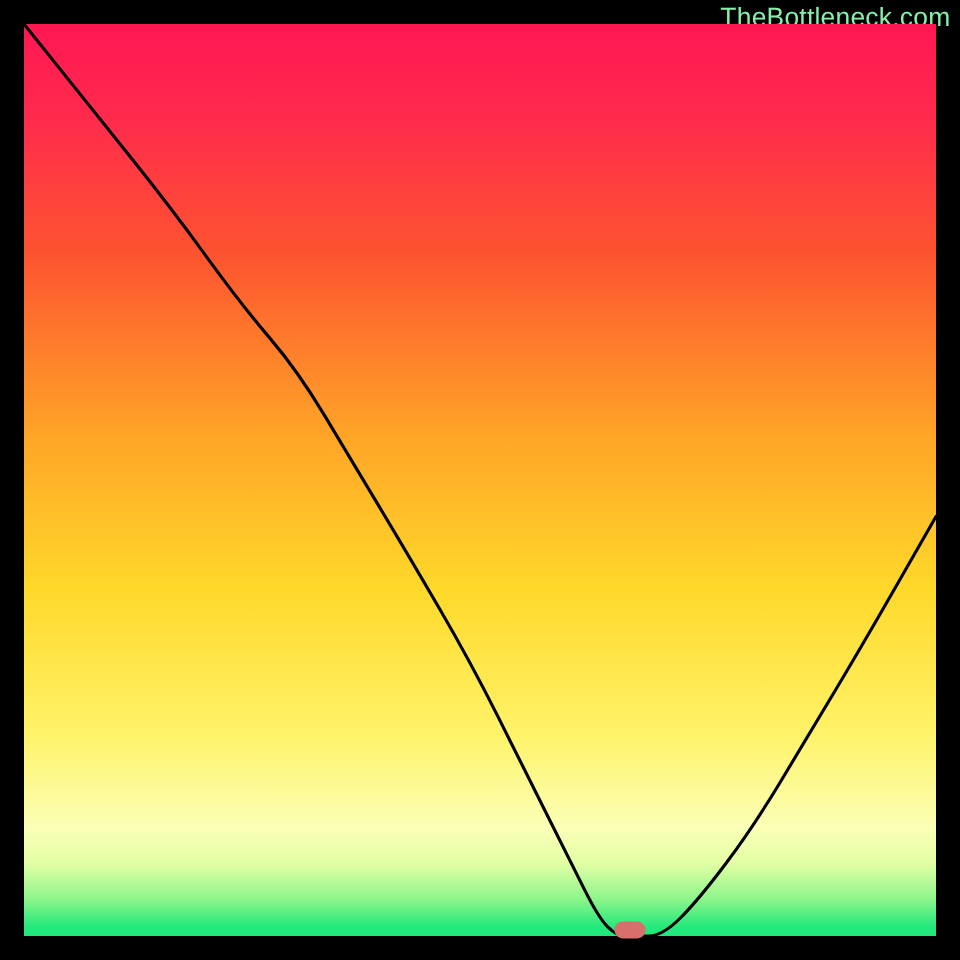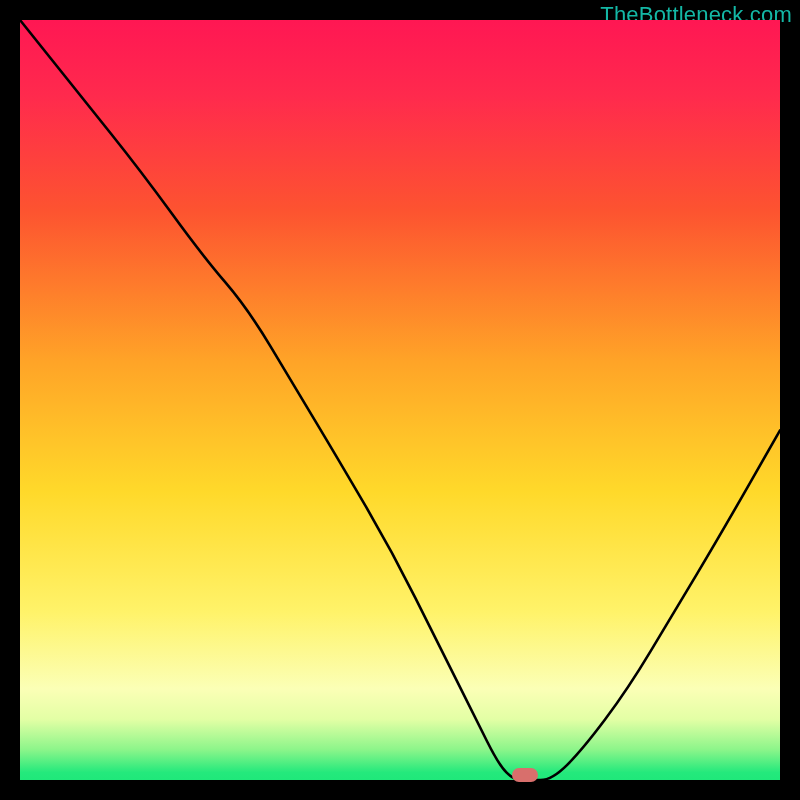--- a/index.html
+++ b/index.html
@@ -43,21 +43,21 @@
     position: absolute;
     inset: 0;
     width: 100%;
     height: 100%;
     overflow: visible;
   }
   .watermark {
     position: absolute;
     top: 2px;
     right: 8px;
-    color: #14b8a6;
+    color: #86efac;
     font-size: 22px;
     font-weight: 500;
     letter-spacing: 0.2px;
     user-select: none;
   }
   .marker {
     position: absolute;
     width: 26px;
     height: 14px;
     border-radius: 7px;

